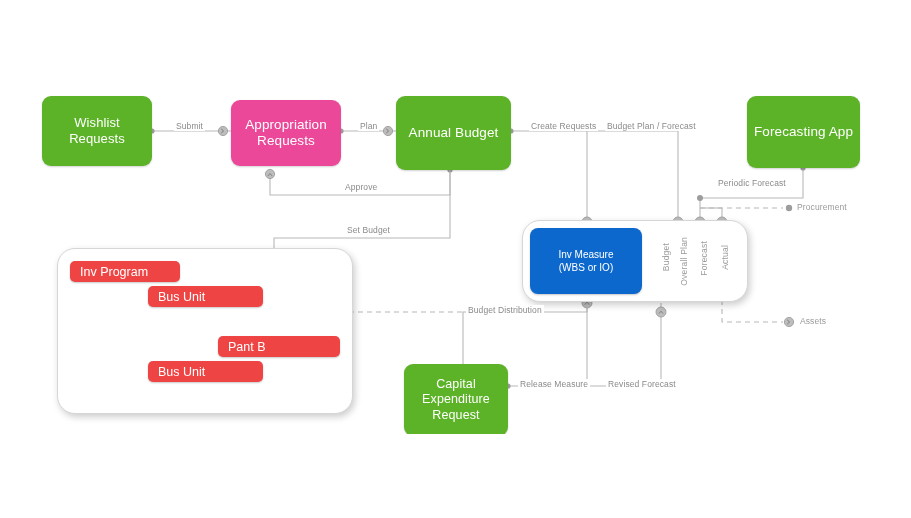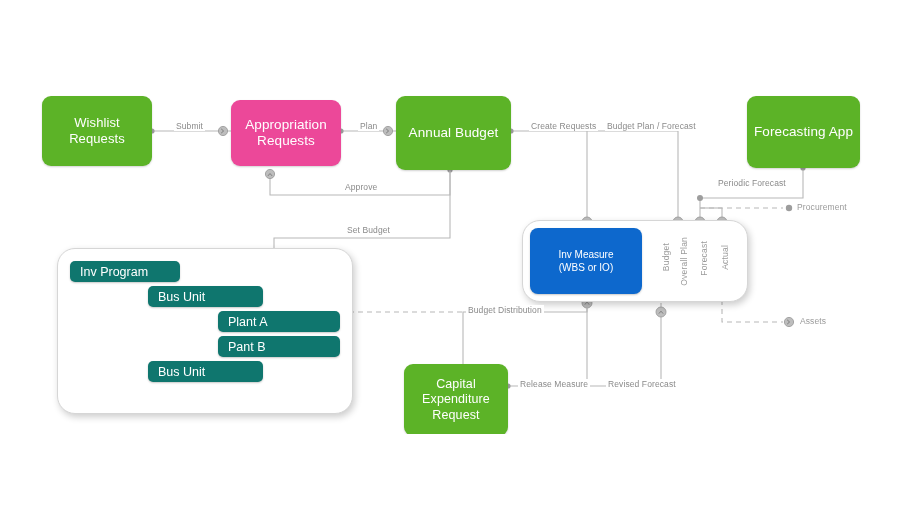--- a/index.html
+++ b/index.html
@@ -48,21 +48,21 @@
     box-sizing: border-box;
     background: #ffffff;
     border: 1px solid #d6d6d6;
     border-radius: 18px;
     box-shadow: 2px 3px 7px rgba(0,0,0,0.20);
     z-index: 2;
   }
   .tree-node {
     position: absolute;
     box-sizing: border-box;
-    background: #0f766e;
+    background: #ef4444;
     color: #ffffff;
     border-radius: 5px;
     display: flex;
     align-items: center;
     padding-left: 10px;
     font-size: 12.5px;
     box-shadow: 0 1px 2px rgba(0,0,0,0.22);
     z-index: 3;
   }
   .meas-inner {
@@ -239,23 +239,20 @@
 
   <div class="panel" style="left:57px; top:248px; width:296px; height:166px;">
   </div>
 
   <div class="tree-node" style="left:70px; top:261px; width:110px; height:21px;">
     <span>Inv Program</span>
   </div>
   <div class="tree-node" style="left:148px; top:286px; width:115px; height:21px;">
     <span>Bus Unit</span>
   </div>
-  <div class="tree-node" style="left:218px; top:311px; width:122px; height:21px;">
-    <span>Plant A</span>
-  </div>
   <div class="tree-node" style="left:218px; top:336px; width:122px; height:21px;">
     <span>Pant B</span>
   </div>
   <div class="tree-node" style="left:148px; top:361px; width:115px; height:21px;">
     <span>Bus Unit</span>
   </div>
 
   <div class="edge-label" style="left:174px; top:121px;">
     <span>Submit</span>
   </div>

